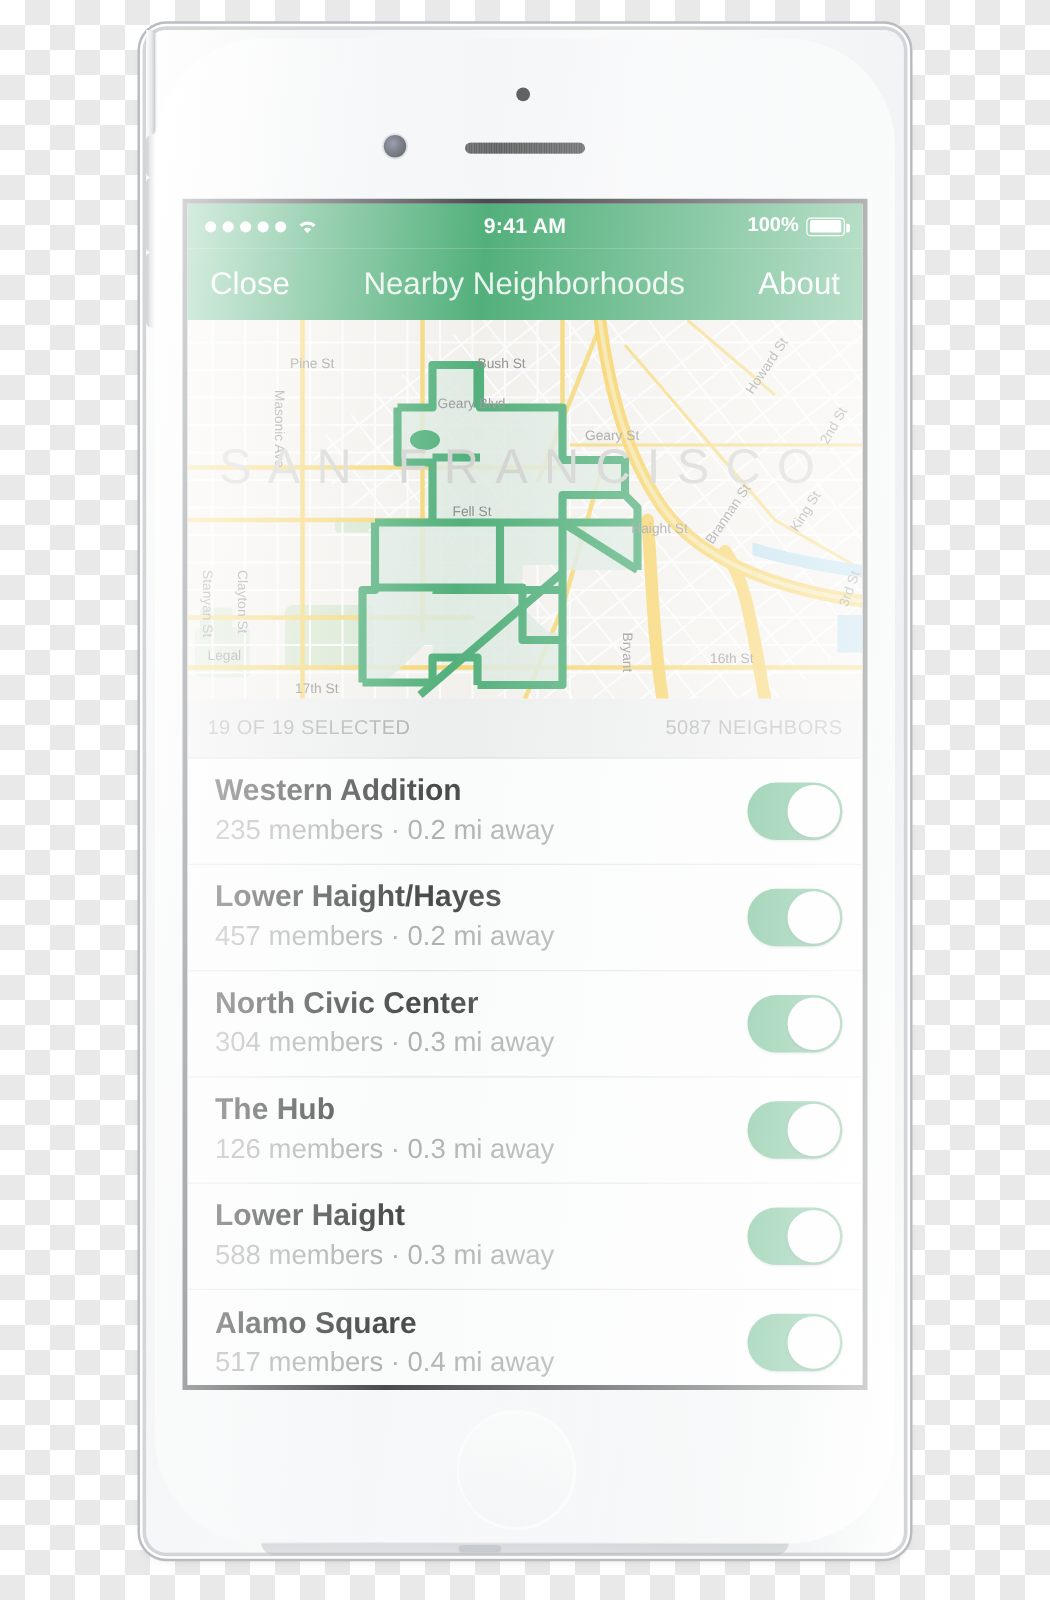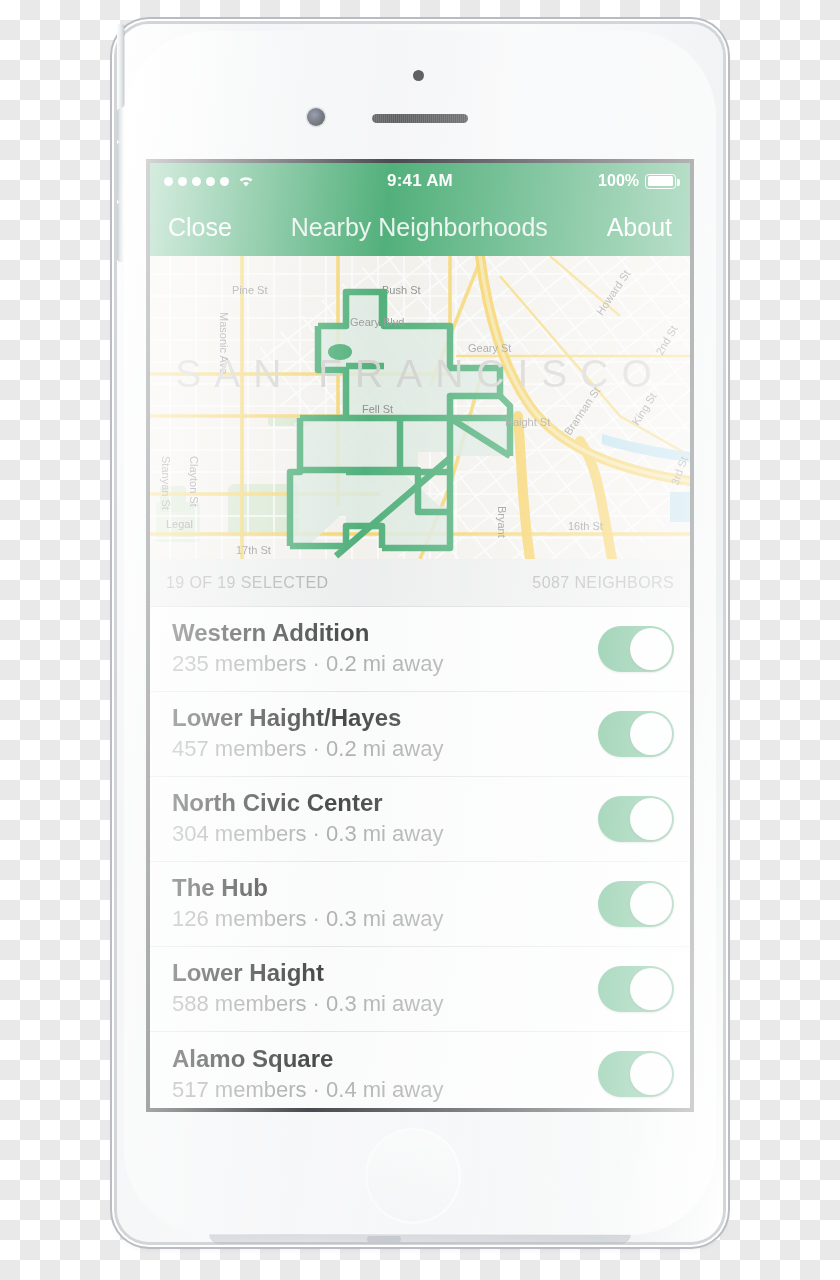--- a/index.html
+++ b/index.html
@@ -14,21 +14,21 @@
     background-position:0 0, 20px 20px;
     position:relative;
     overflow:hidden;
   }
 
   
   #phone {
     position:absolute;
     left:117px; top:24px;
     width:606px; height:1218px;
-    border-radius:32px;
+    border-radius:16px;
     background:linear-gradient(100deg,#ffffff 0%,#f4f5f6 18%,#fbfbfc 50%,#eef0f1 85%,#ffffff 100%);
     box-shadow:
       0 0 0 3px #d3d6d9,
       0 0 0 5px #ffffff,
       0 0 0 7px #b9bdc2,
       0 3px 10px rgba(0,0,0,.18);
   }
   #phone::after{
     content:"";position:absolute;inset:7px;border-radius:86px;
     background:linear-gradient(95deg,rgba(255,255,255,.9),rgba(235,238,240,.25) 40%,rgba(255,255,255,.85));

